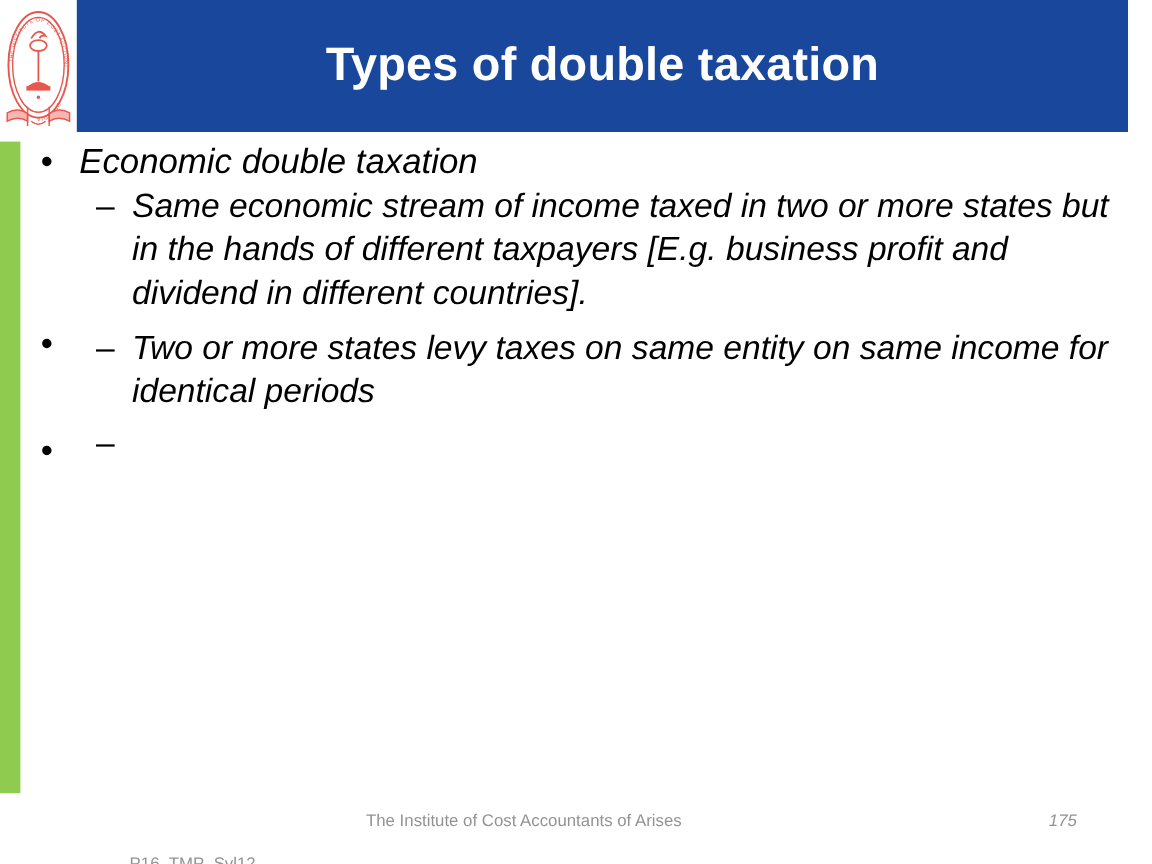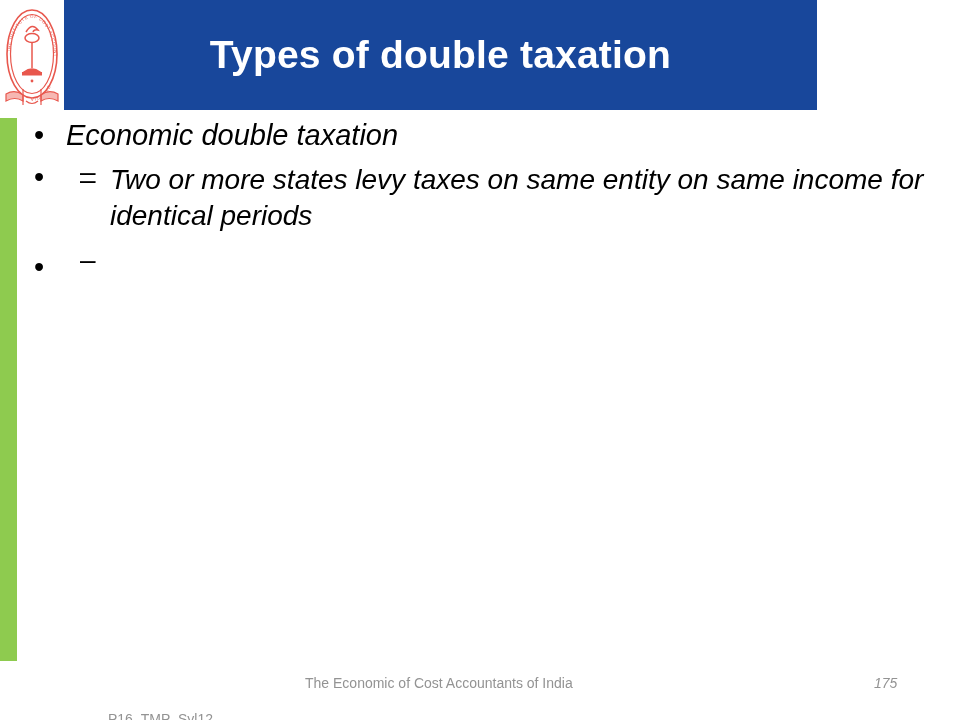--- a/index.html
+++ b/index.html
@@ -22,21 +22,21 @@
     width: 960px;
     height: 720px;
     background: #ffffff;
   }
 
   
   #title-bar {
     position: absolute;
     left: 64px;
     top: 0;
-    width: 753px;
+    width: 876px;
     height: 110px;
     background: #18479b;
     display: flex;
     align-items: center;
     justify-content: center;
   }
   #title-text {
     color: #ffffff;
     font-size: 39px;
     font-weight: bold;
@@ -194,20 +194,21 @@
 
   <div id="body-content">
 
     <div class="bullet-l1">
       <span class="marker">•</span>
       <span class="txt">Economic double taxation</span>
     </div>
 
     <div class="bullet-l2">
       <span class="marker">–</span>
+      <span class="txt">Same economic stream of income taxed in two or more states but in the hands of different taxpayers [E.g. business profit and dividend in different countries].</span>
     </div>
 
     <div class="spacer-sm"></div>
 
     <div class="bullet-l1">
       <span class="marker">•</span>
     </div>
 
     <div class="bullet-l2">
       <span class="marker">–</span>
@@ -223,17 +224,17 @@
     <div class="spacer-sm"></div>
 
     <div class="bullet-l1">
       <span class="marker">•</span>
     </div>
 
   </div>
 
   <div id="footer">
     <div id="footer-left">P16_TMP_Syl12</div>
-    <div id="footer-center">The Economic of Cost Accountants of India</div>
+    <div id="footer-center">The Institute of Cost Accountants of Arises</div>
     <div id="footer-right">175</div>
   </div>
 
 </div>
 
 </body></html>

